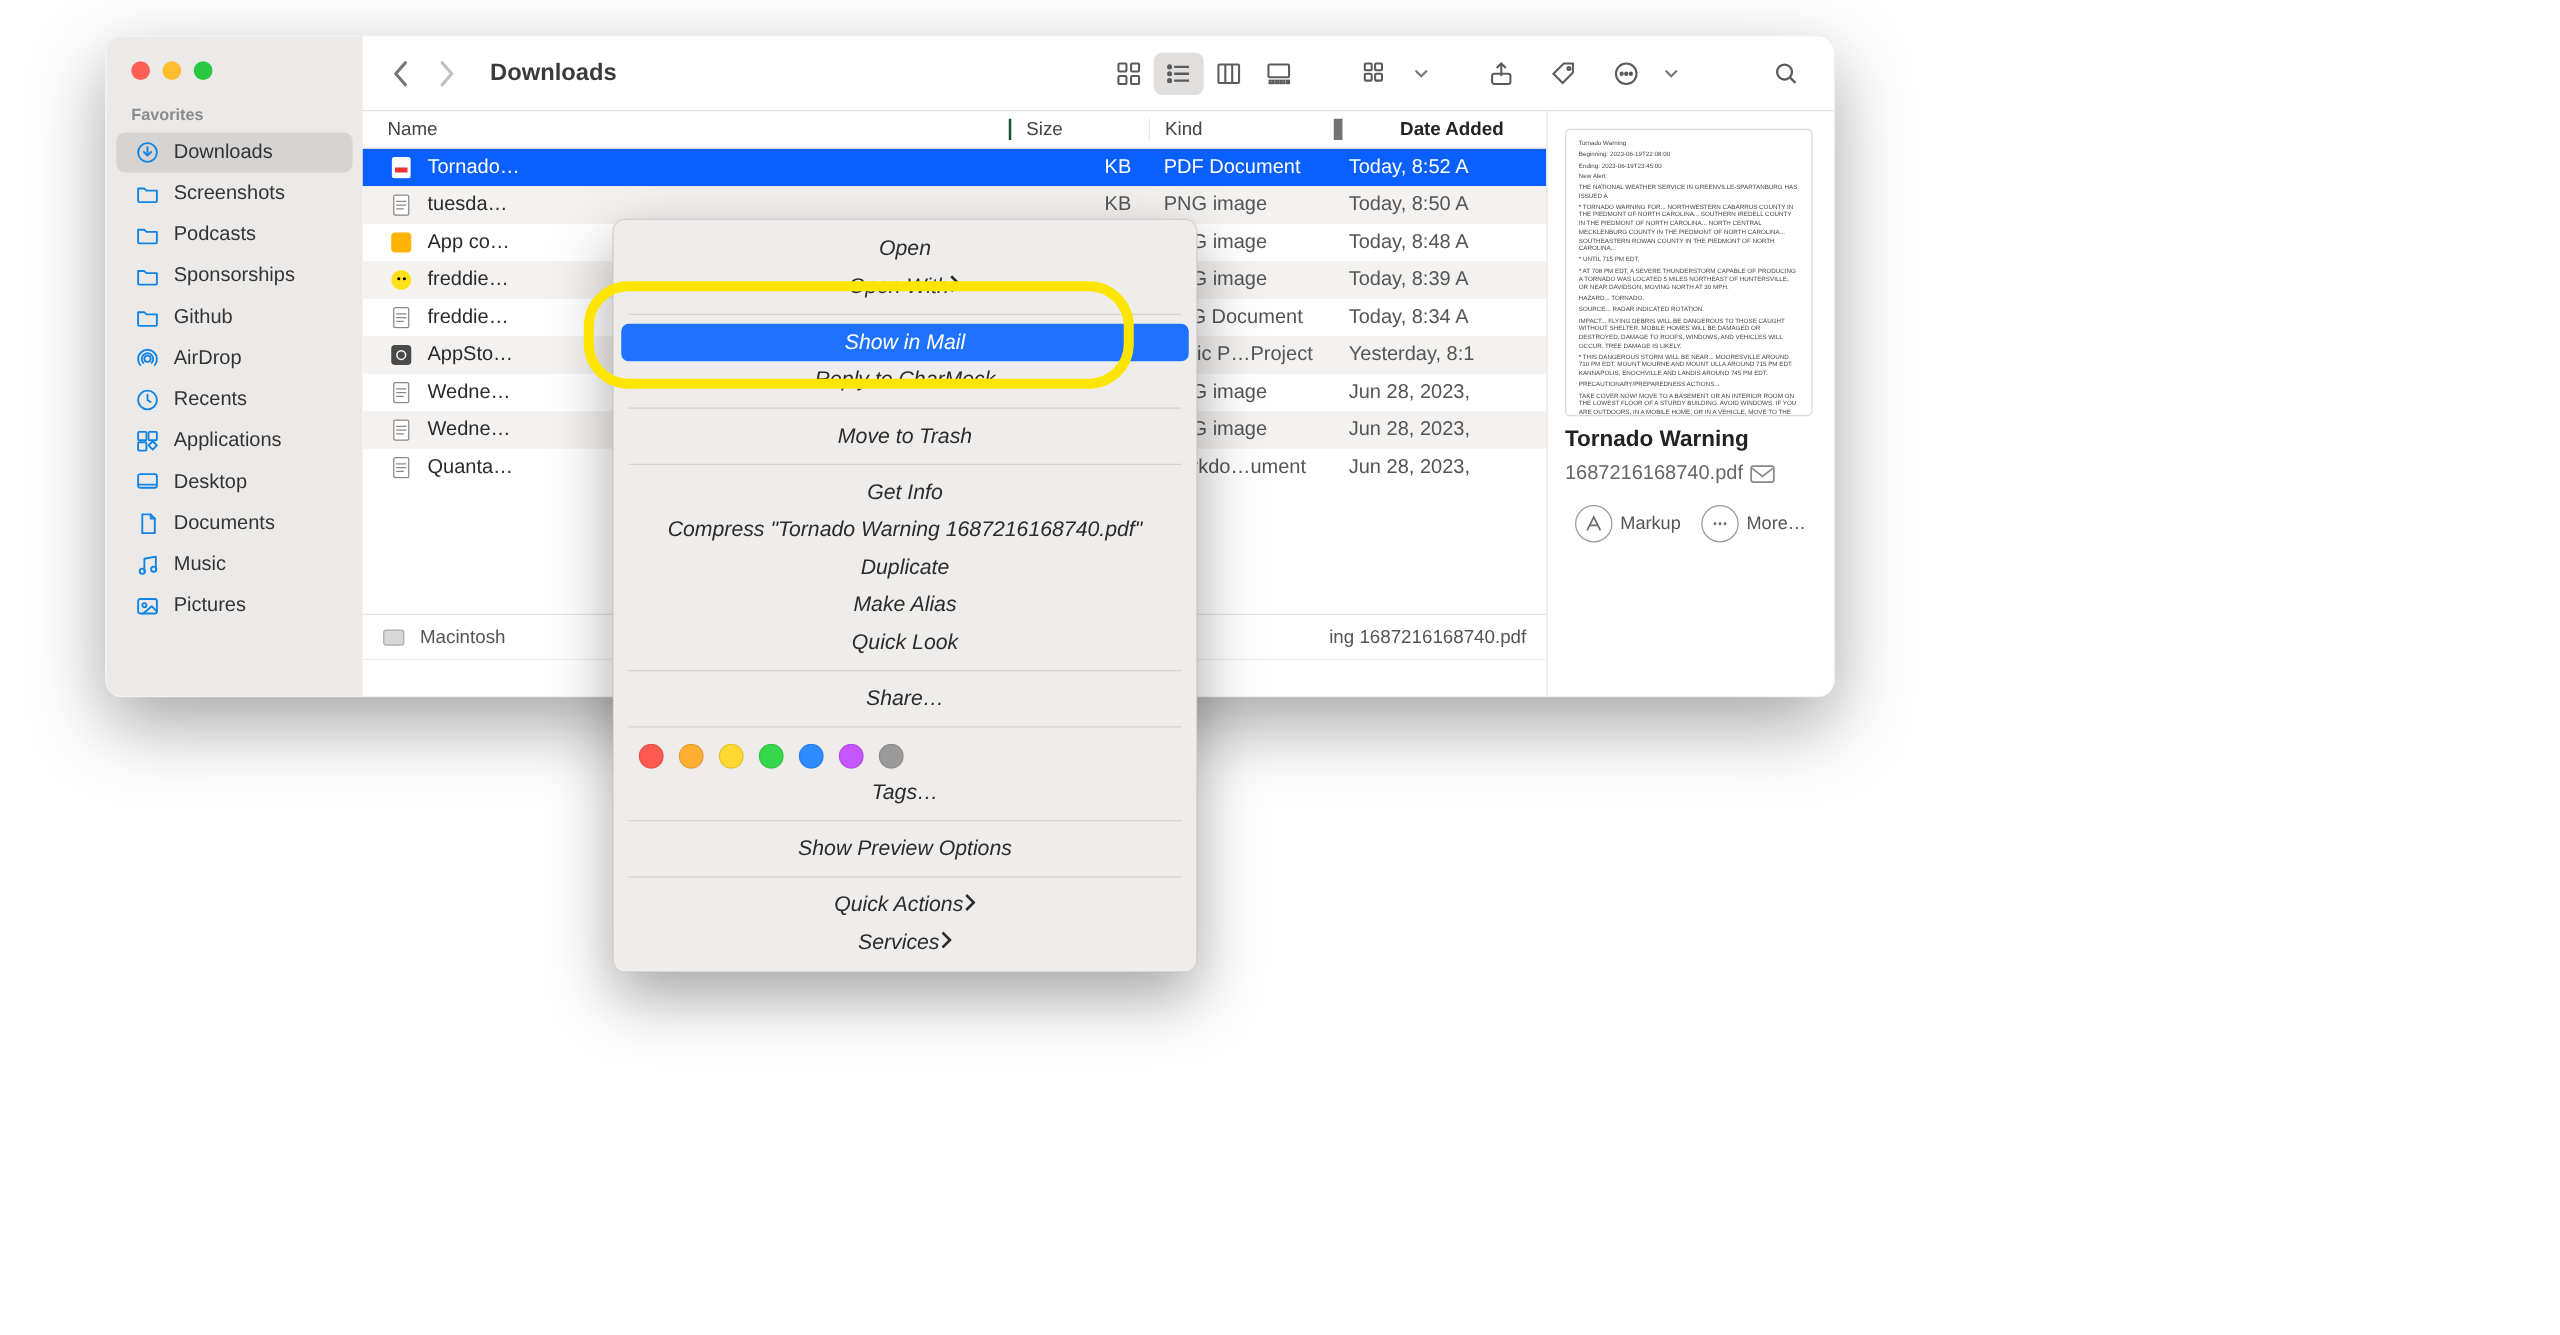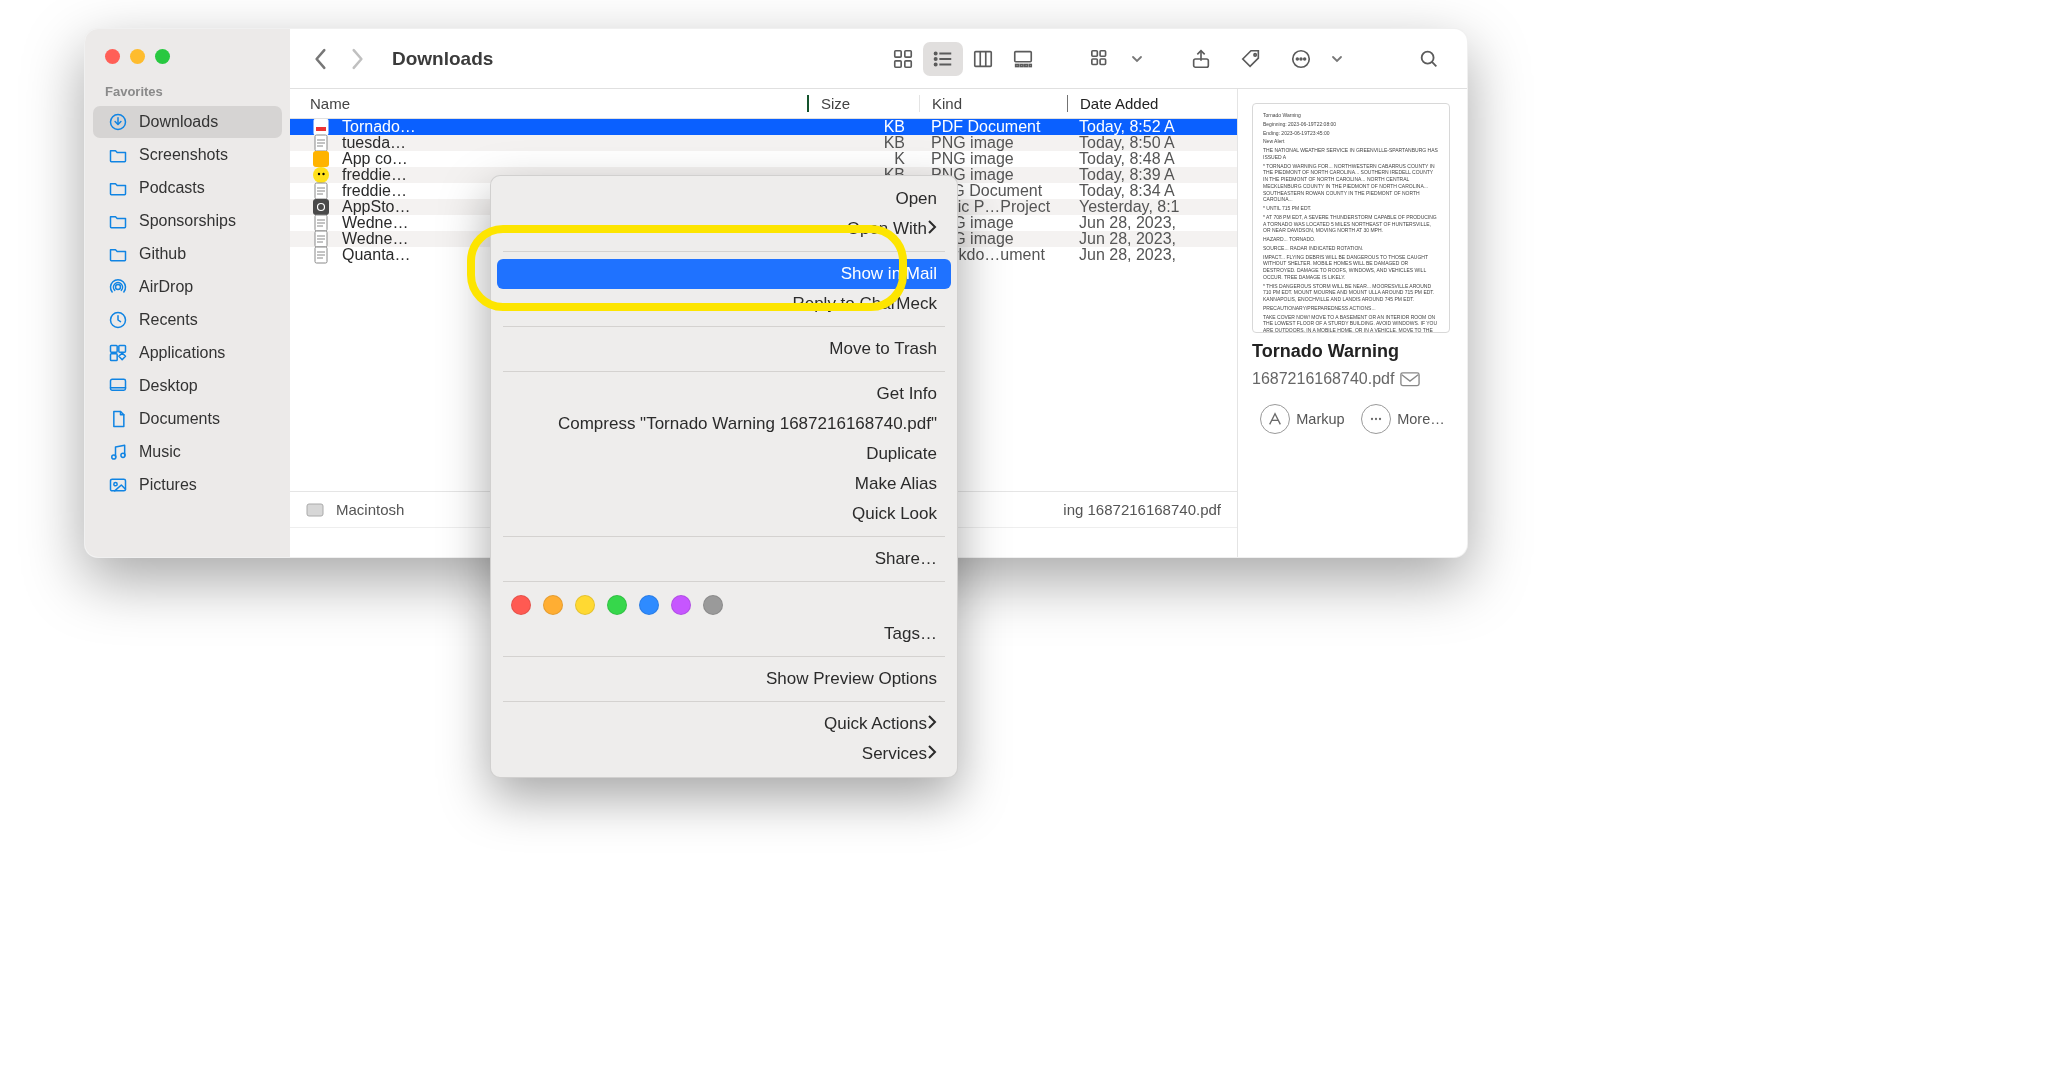--- a/index.html
+++ b/index.html
@@ -39,24 +39,24 @@
   .tb-gap { width: 18px; }
   .tb-chevron { display:inline-flex; align-items:center; color:#777; }
   .tb-chevron svg { width:12px;height:12px; }
 
   .content { flex:1; display:flex; min-height:0; }
   .list-area { flex:1; display:flex; flex-direction:column; min-width:0; }
 
   .columns { display:flex; border-bottom: 1px solid #e0e0e0; font-size: 15px; color:#444; height: 30px; align-items:center; padding-left: 20px; }
   .col-name { flex:1; } .col-size { width:112px; border-left:2px solid #14532d; padding-left:12px; }
   .col-kind { width:148px; border-left:1px solid #e4e4e4; padding-left:12px; }
-  .col-date { width:170px; border-left:1px solid #737373; padding-left:12px; font-weight:400; color:#222; }
+  .col-date { width:170px; border-left:7px solid #737373; padding-left:12px; font-weight:700; color:#222;text-align:center; }
 
   .rows { flex:1; overflow:hidden; }
-  .row { display:flex; align-items:center; height:16px; font-size:16px; color:#2a2a2a; padding-left: 20px; }
+  .row { display:flex; align-items:center; height:30px; font-size:16px; color:#2a2a2a; padding-left: 20px; }
   .row:nth-child(even){ background:#f4f2f1; }
   .row.selected { background:#0a60ff; color:#fff; }
   .row .ic { width:22px; height:22px; margin-right:10px; display:inline-flex; align-items:center; justify-content:center; }
   .row .ic svg { width:18px; height:18px; }
   .row .name { flex:1; white-space:nowrap; overflow:hidden; text-overflow:ellipsis; }
   .row .size { width:112px; text-align:right; color:#555; padding-right:14px; }
   .row.selected .size, .row.selected .kind, .row.selected .date { color:#fff; }
   .row .kind { width:148px; color:#555; padding-left:12px; white-space:nowrap; overflow:hidden; text-overflow:ellipsis; }
   .row .date { width:170px; color:#555; padding-left:12px; white-space:nowrap; overflow:hidden; text-overflow:ellipsis; }
 
@@ -74,21 +74,21 @@
   .prev-sub .mailic { width:20px; height:14px; }
   .prev-actions { display:flex; justify-content:space-around; margin-top:8px; }
   .prev-act { display:flex; flex-direction:row; align-items:center; gap:6px; font-size:14.5px; color:#555; }
   .prev-act .circ { width:30px; height:30px; border:1.5px solid #9a9a9a; border-radius:50%; display:inline-flex; align-items:center; justify-content:center; color:#6a6a6a; }
 
   
   .ctx {
     position:absolute; left:490px; top:175px; width:468px; background:#eeedec; border:1px solid rgba(0,0,0,.12);
     border-radius:10px; box-shadow: 0 20px 50px rgba(0,0,0,.35); padding:8px 0; z-index:50; font-size:17px;
   }
-  .ctx-item { padding:5px 20px; color:#2b2b2b; display:flex; align-items:center; justify-content:flex-end; }
+  .ctx-item { padding:5px 20px; color:#2b2b2b; display:flex; align-items:center; justify-content:center;font-style:italic; }
   .ctx-item.hl { background:#1f72ff; color:#fff; margin:0 6px; border-radius:6px; padding:5px 14px; }
   .ctx-sep { height:1px; background:#d4d2d0; margin:7px 12px; }
   .ctx-chevron svg { width:10px; height:14px; }
   .ctx-tags { display:flex; gap:12px; padding:6px 20px 4px; }
   .tag-dot { width:20px; height:20px; border-radius:50%; border:1px solid rgba(0,0,0,.1); }
 
   
   .annot {
     position:absolute; left:467px; top:225px; width:440px; height:86px;
     border:8px solid #fde500; border-radius:36px; z-index:60; pointer-events:none;

